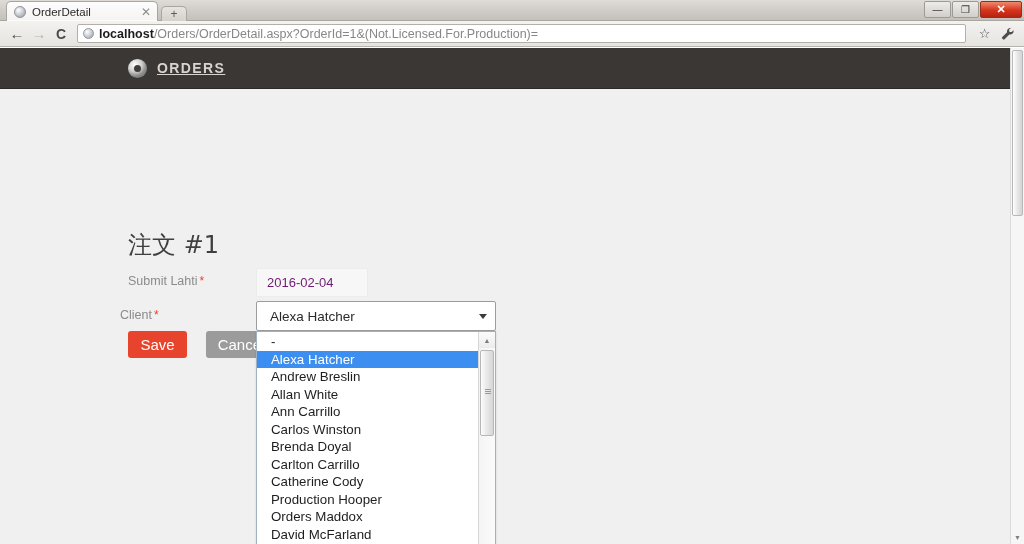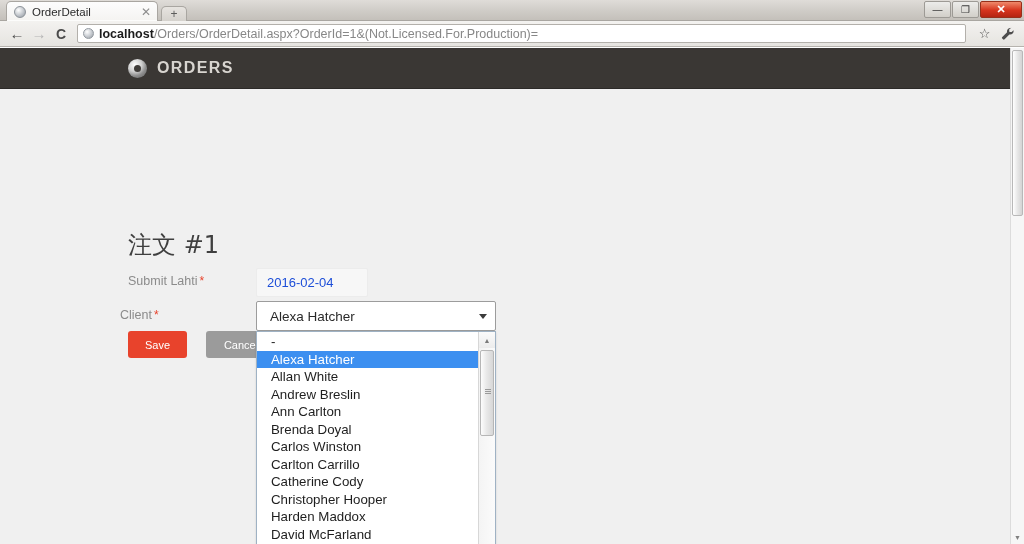--- a/index.html
+++ b/index.html
@@ -156,22 +156,22 @@
     background: radial-gradient(circle at 36% 30%, #ffffff 0%, #cfcfcf 38%, #8e8e8e 62%, #5c5c5c 100%);
     position: relative;
     margin-right: 10px;
   }
   .brand-icon::after {
     content: ""; position: absolute;
     left: 6px; top: 6px; width: 7px; height: 7px;
     border-radius: 50%; background: #3f3c39;
   }
   .brand-text {
-    color: #d8d5d0; font-size: 16px;
-    letter-spacing: 1.4px; font-weight: bold;
+    color: #d8d5d0; font-size: 14px;
+    letter-spacing: 1.4px; font-weight: bold; text-decoration: underline;
   }
 
   .content {
     position: absolute;
     top: 42px; left: 0;
     width: 1010px; height: 504px;
     background: #f0f0f0;
     margin-top: 8px;
   }
 
@@ -191,21 +191,21 @@
   .req { color: #e8432c; margin-left: 2px; font-size: 12px; }
 
   .date-input {
     position: absolute; left: 256px; top: 170px;
     width: 112px; height: 29px;
     background: #f7f7f7;
     border: 1px solid #ececec;
     border-radius: 2px;
     display: flex; align-items: center;
     padding-left: 10px;
-    font-size: 13px; color: #1d4ed8;
+    font-size: 13px; color: #701a75;
   }
 
   .select-box {
     position: absolute; left: 256px; top: 203px;
     width: 240px; height: 30px;
     background: #ffffff;
     border: 1px solid #9c9c9c;
     border-radius: 2px;
     display: flex; align-items: center;
     padding: 0 8px 0 13px;
@@ -216,21 +216,21 @@
     width: 0; height: 0;
     border-left: 4px solid transparent;
     border-right: 4px solid transparent;
     border-top: 5px solid #3b3b3b;
   }
 
   .btn {
     position: absolute; top: 233px;
     height: 27px;
     display: flex; align-items: center; justify-content: center;
-    font-size: 11px; color: #ffffff;
+    font-size: 15px; color: #ffffff;
     border-radius: 3px;
   }
   .btn-save { left: 0px; width: 59px; background: #e8432c; }
   .btn-cancel { left: 78px; width: 70px; background: #9b9b9b; }
 
   
   .dropdown {
     position: absolute; left: 256px; top: 233px;
     width: 240px; height: 261px;
     background: #ffffff;
@@ -370,29 +370,29 @@
 
       <div class="form-row" style="left:128px; top:0;">
         <div class="btn btn-save">Save</div>
         <div class="btn btn-cancel">Cancel</div>
       </div>
 
       <div class="dropdown">
         <div class="dd-list" id="dd-list">
             <div class="dd-item">-</div>
             <div class="dd-item selected">Alexa Hatcher</div>
+            <div class="dd-item">Andrew Breslin</div>
             <div class="dd-item">Allan White</div>
-            <div class="dd-item">Andrew Breslin</div>
-            <div class="dd-item">Ann Carlton</div>
+            <div class="dd-item">Ann Carrillo</div>
+            <div class="dd-item">Carlos Winston</div>
             <div class="dd-item">Brenda Doyal</div>
-            <div class="dd-item">Carlos Winston</div>
             <div class="dd-item">Carlton Carrillo</div>
             <div class="dd-item">Catherine Cody</div>
-            <div class="dd-item">Christopher Hooper</div>
-            <div class="dd-item">Harden Maddox</div>
+            <div class="dd-item">Production Hooper</div>
+            <div class="dd-item">Orders Maddox</div>
             <div class="dd-item">David McFarland</div>
           </div>
         <div class="dd-scrollbar">
           <div class="sb-arrow up">▲</div>
           <div class="sb-thumb"></div>
 
         </div>
       </div>
 
     </div>

